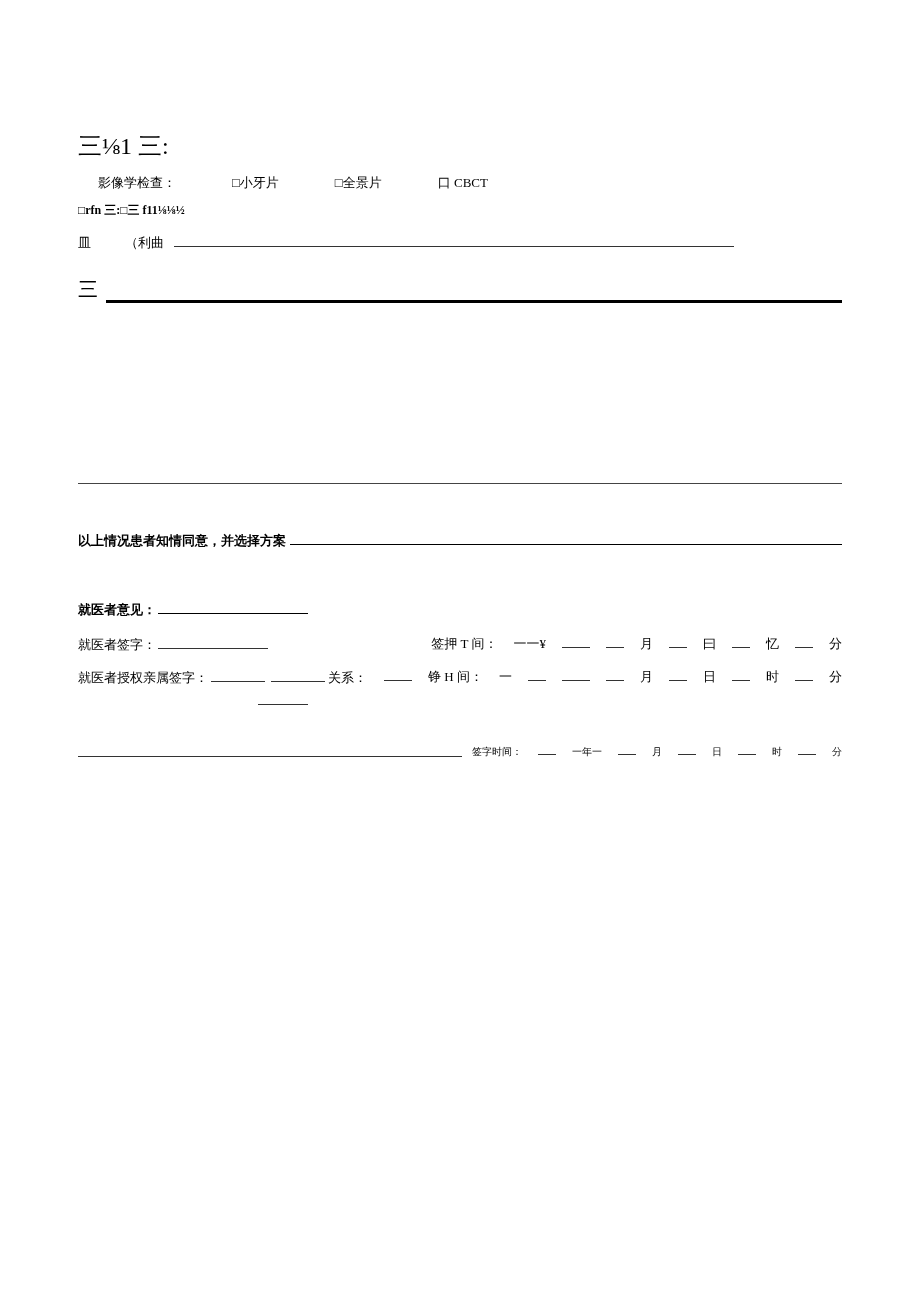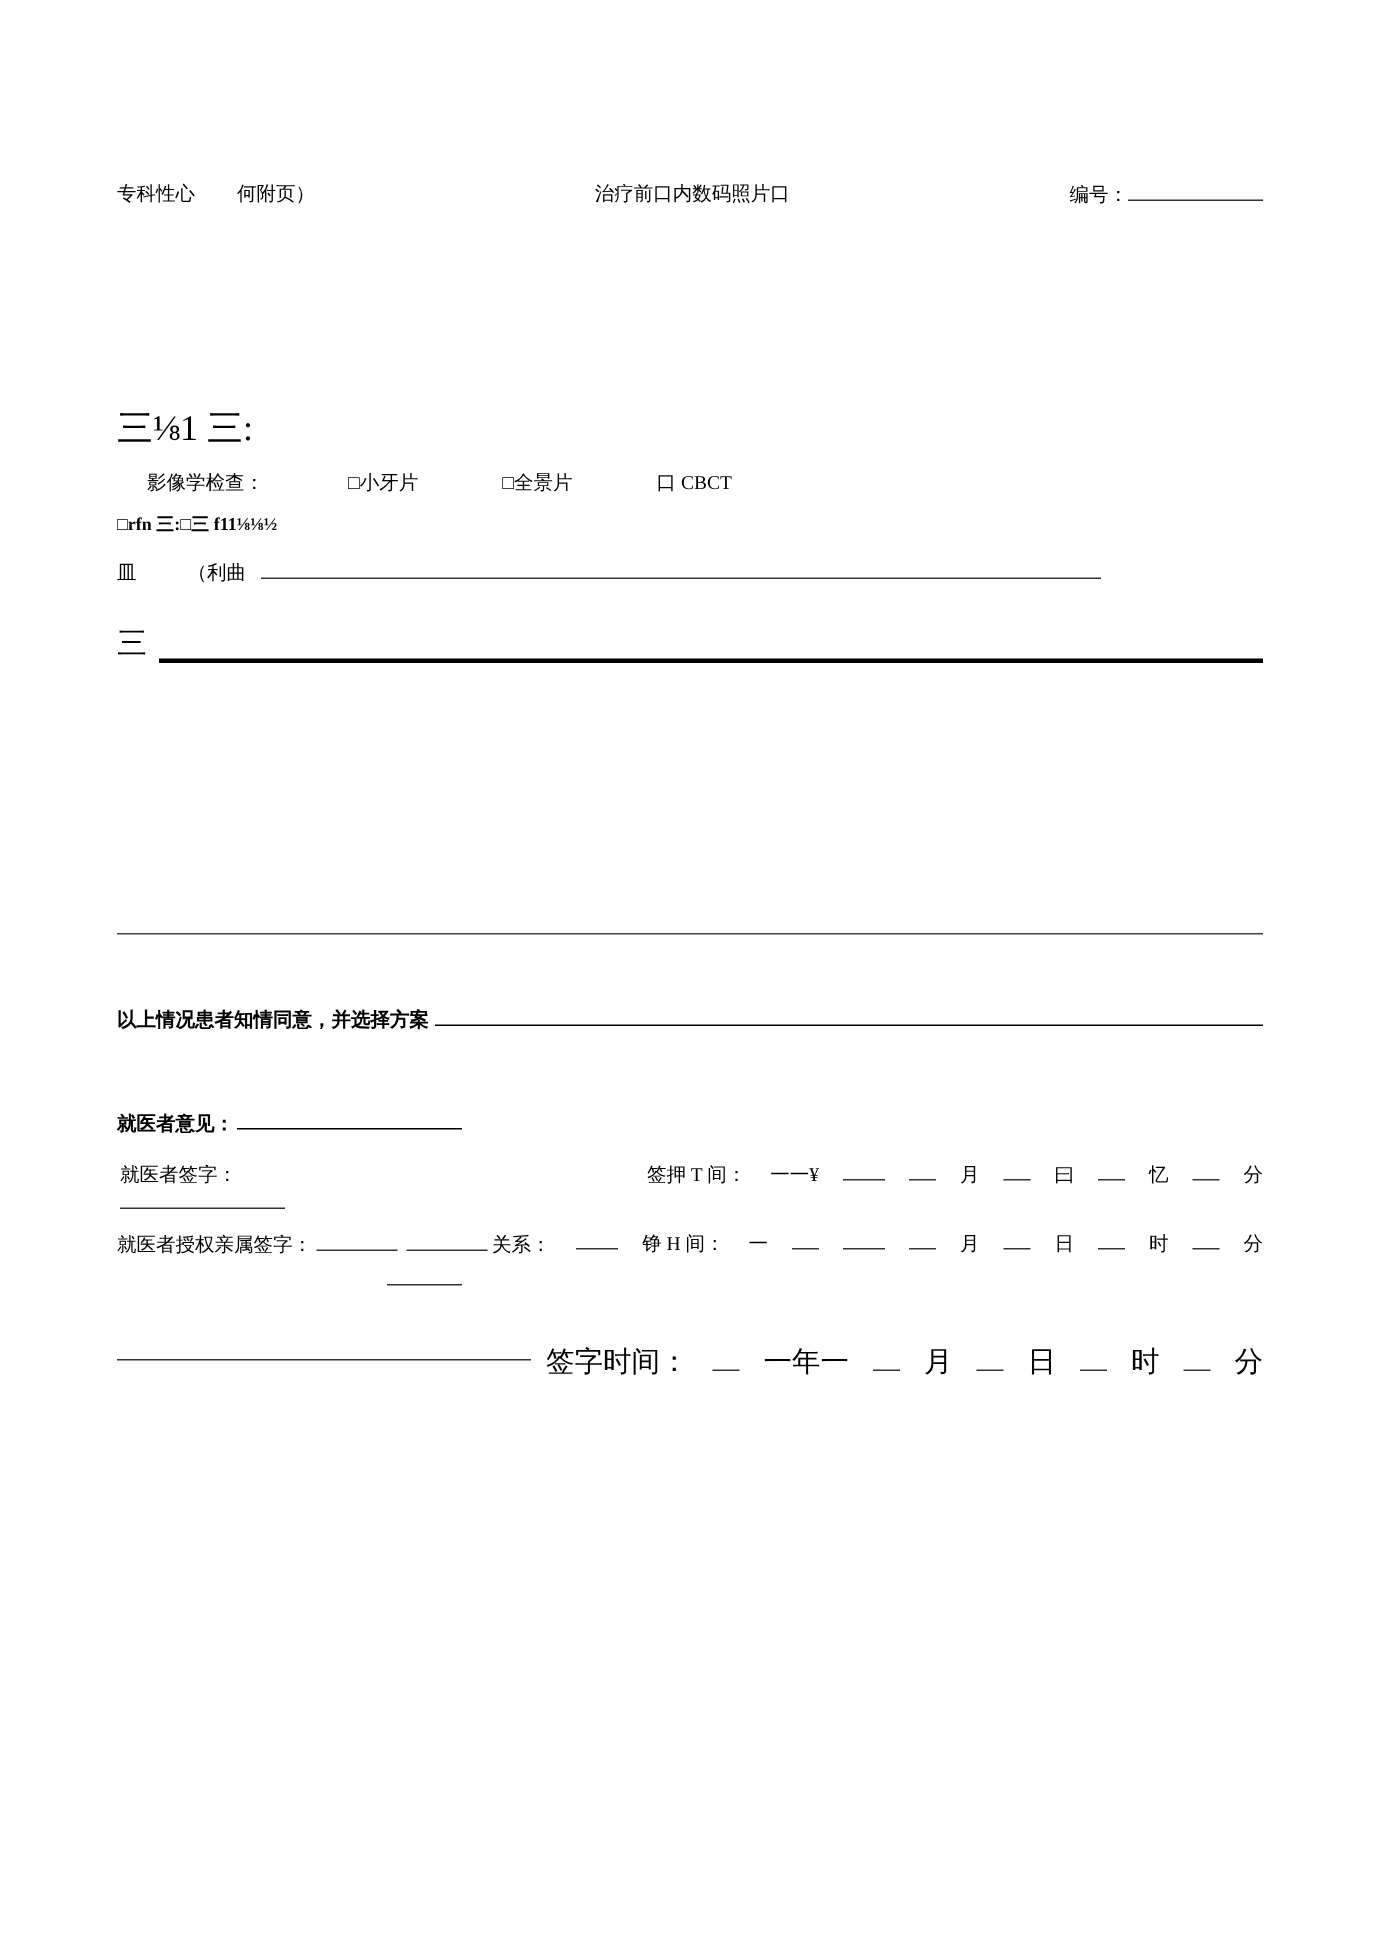--- a/index.html
+++ b/index.html
@@ -104,21 +104,21 @@
     min-width: 150px;
     height: 14px;
     margin-left: 2px;
   }
   .sig-row {
     display: flex;
     justify-content: space-between;
     font-size: 13px;
     margin: 10px 0 14px 0;
   }
-  .sig-left { display: flex; align-items: baseline; flex-wrap: wrap; flex-direction: column; }
+  .sig-left { display: flex; align-items: baseline; flex-wrap: wrap; }
   .sig-left .sfill {
     display: inline-block;
     border-bottom: 1px solid #333;
     min-width: 110px;
     height: 14px;
     margin-left: 2px;
   }
   .sig-left .sfill-sm {
     display: inline-block;
     border-bottom: 1px solid #333;
@@ -140,47 +140,36 @@
   }
   .date-block .dash {
     display: inline-block;
     border-bottom: 1px solid #333;
     min-width: 18px;
     height: 12px;
   }
   .date-block .dash-w { min-width: 28px; }
   .final-row {
     display: flex;
-    align-items: flex-start;
-    font-size: 19px;
+    align-items: center;
+    font-size: 10px;
     margin-top: 38px;
   }
   .final-row .frule {
     flex: 1;
     border-bottom: 1px solid #333;
     height: 12px;
     margin-right: 10px;
   }
 </style>
 </head>
 <body>
 
 <div class="page">
 
-  <div class="header-row">
-    <div class="header-left">
-      <span>专科性心</span>
-      <span>何附页）</span>
-    </div>
-    <div>治疗前口内数码照片口</div>
-    <div class="header-right">
-      <span>编号：</span>
-      <span class="uline"></span>
-    </div>
-  </div>
 
   <div class="big-line">
     <span class="cjk">三⅛1 三:</span>
   </div>
 
   <div class="small-line gap-group">
     <span>影像学检查：</span><span>□小牙片</span><span>□全景片</span><span>口 CBCT</span>
   </div>
 
   <div class="med-line">

